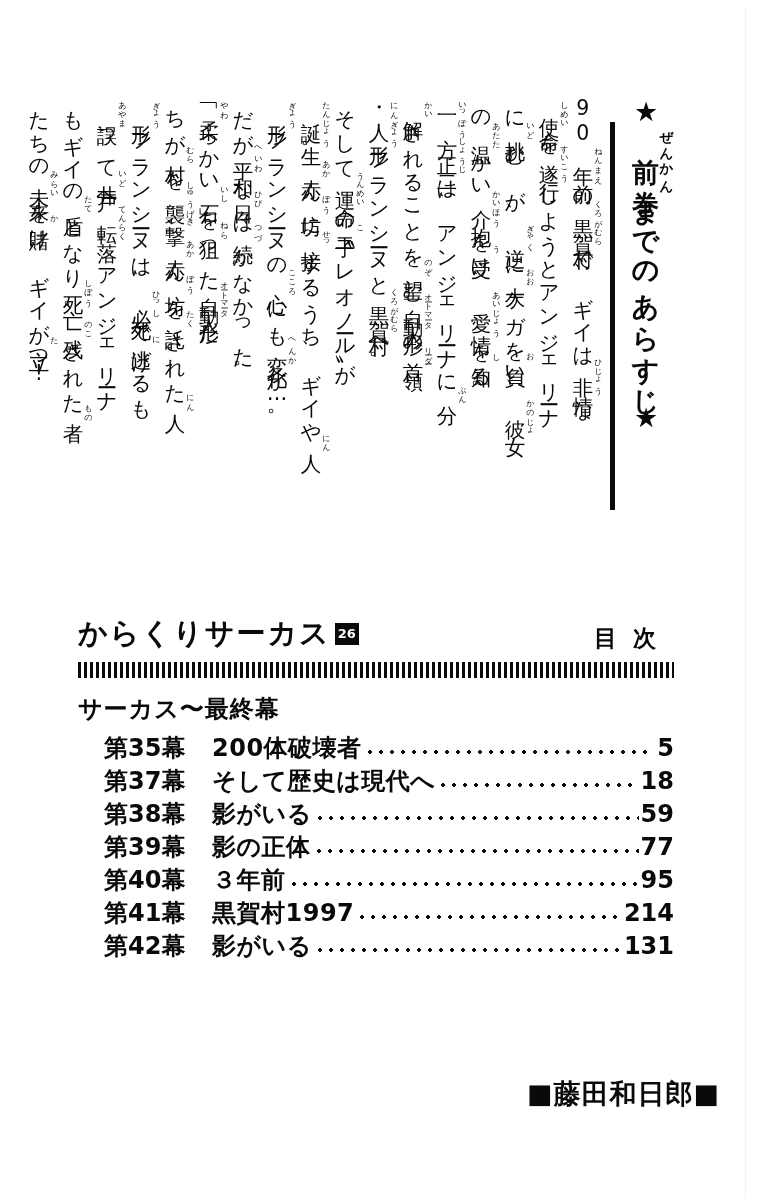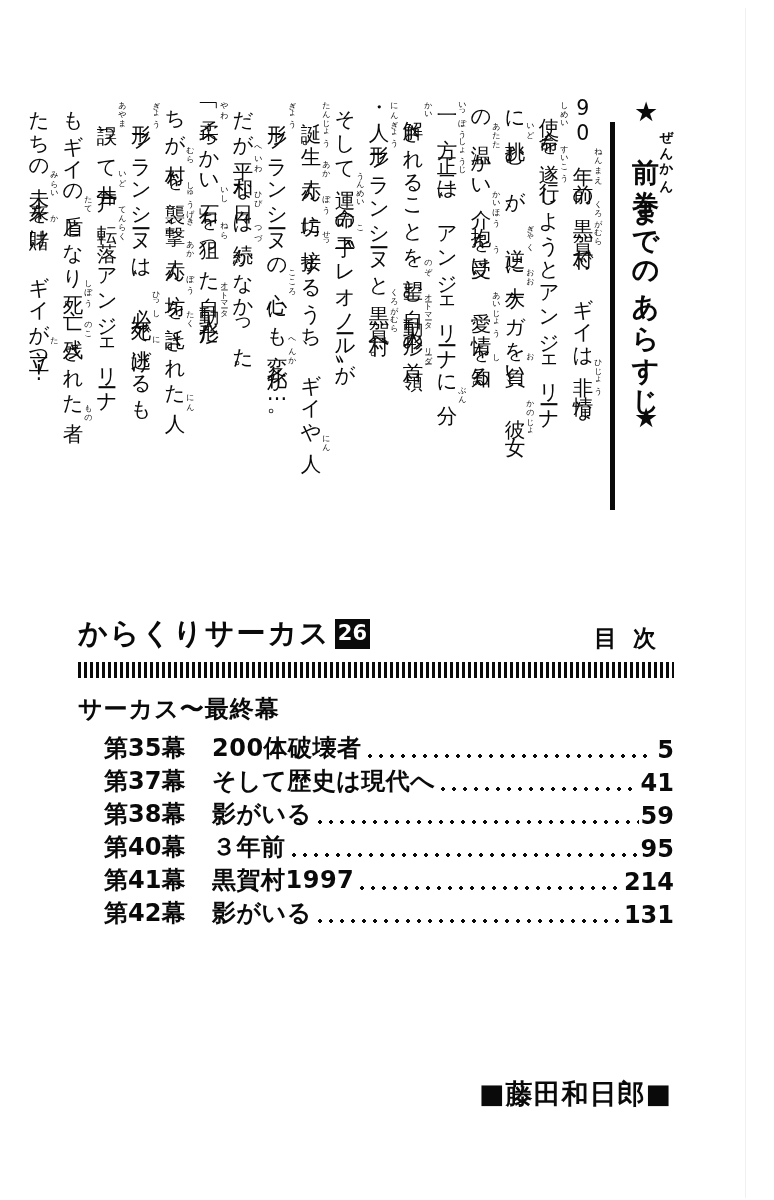--- a/index.html
+++ b/index.html
@@ -97,21 +97,21 @@
     font-weight: 700;
     letter-spacing: 2px;
     display: flex;
     align-items: center;
     white-space: nowrap;
   }
   .vol-badge {
     display: inline-block;
     background: #0a0a0a;
     color: #ffffff;
-    font-size: 21px;
+    font-size: 13px;
     font-weight: 700;
     line-height: 1;
     padding: 4px 3px 5px 3px;
     margin-left: 4px;
     letter-spacing: 0px;
     font-family: "DejaVu Sans", "Liberation Sans", sans-serif;
   }
   .mokuji {
     font-size: 23px;
     font-weight: 700;
@@ -143,21 +143,21 @@
   }
   .toc-section {
     font-size: 24px;
     font-weight: 700;
     letter-spacing: 1px;
     margin-bottom: 6px;
     white-space: nowrap;
   }
   .toc-row {
     display: flex;
-    align-items: flex-end;
+    align-items: center;
     font-size: 24px;
     font-weight: 700;
     height: 33px;
     margin-left: 26px;
     white-space: nowrap;
   }
   .toc-num {
     width: 108px;
     flex: 0 0 108px;
     letter-spacing: 0px;
@@ -196,20 +196,21 @@
   .author {
     position: absolute;
     top: 1076px;
     left: 0;
     width: 672px;
     text-align: right;
     font-size: 27px;
     font-weight: 700;
     letter-spacing: 1px;
     white-space: nowrap;
+    padding-left: 48px;
   }
 </style>
 </head>
 <body>
 
 <div class="scan-edge"></div>
 
 <div class="synopsis">
 
   <div class="syn-heading">
@@ -257,30 +258,36 @@
     <span class="toc-name">200体破壊者</span>
     <span class="toc-leader"></span>
     <span class="toc-page">5</span>
   </div>
 
 
   <div class="toc-row">
     <span class="toc-num">第37幕</span>
     <span class="toc-name">そして歴史は現代へ</span>
     <span class="toc-leader"></span>
-    <span class="toc-page">41</span>
+    <span class="toc-page">18</span>
   </div>
 
   <div class="toc-row">
     <span class="toc-num">第38幕</span>
     <span class="toc-name">影がいる</span>
     <span class="toc-leader"></span>
     <span class="toc-page">59</span>
   </div>
 
+  <div class="toc-row">
+    <span class="toc-num">第39幕</span>
+    <span class="toc-name">影の正体</span>
+    <span class="toc-leader"></span>
+    <span class="toc-page">77</span>
+  </div>
 
   <div class="toc-row">
     <span class="toc-num">第40幕</span>
     <span class="toc-name">３年前</span>
     <span class="toc-leader"></span>
     <span class="toc-page">95</span>
   </div>
 
   <div class="toc-row">
     <span class="toc-num">第41幕</span>

